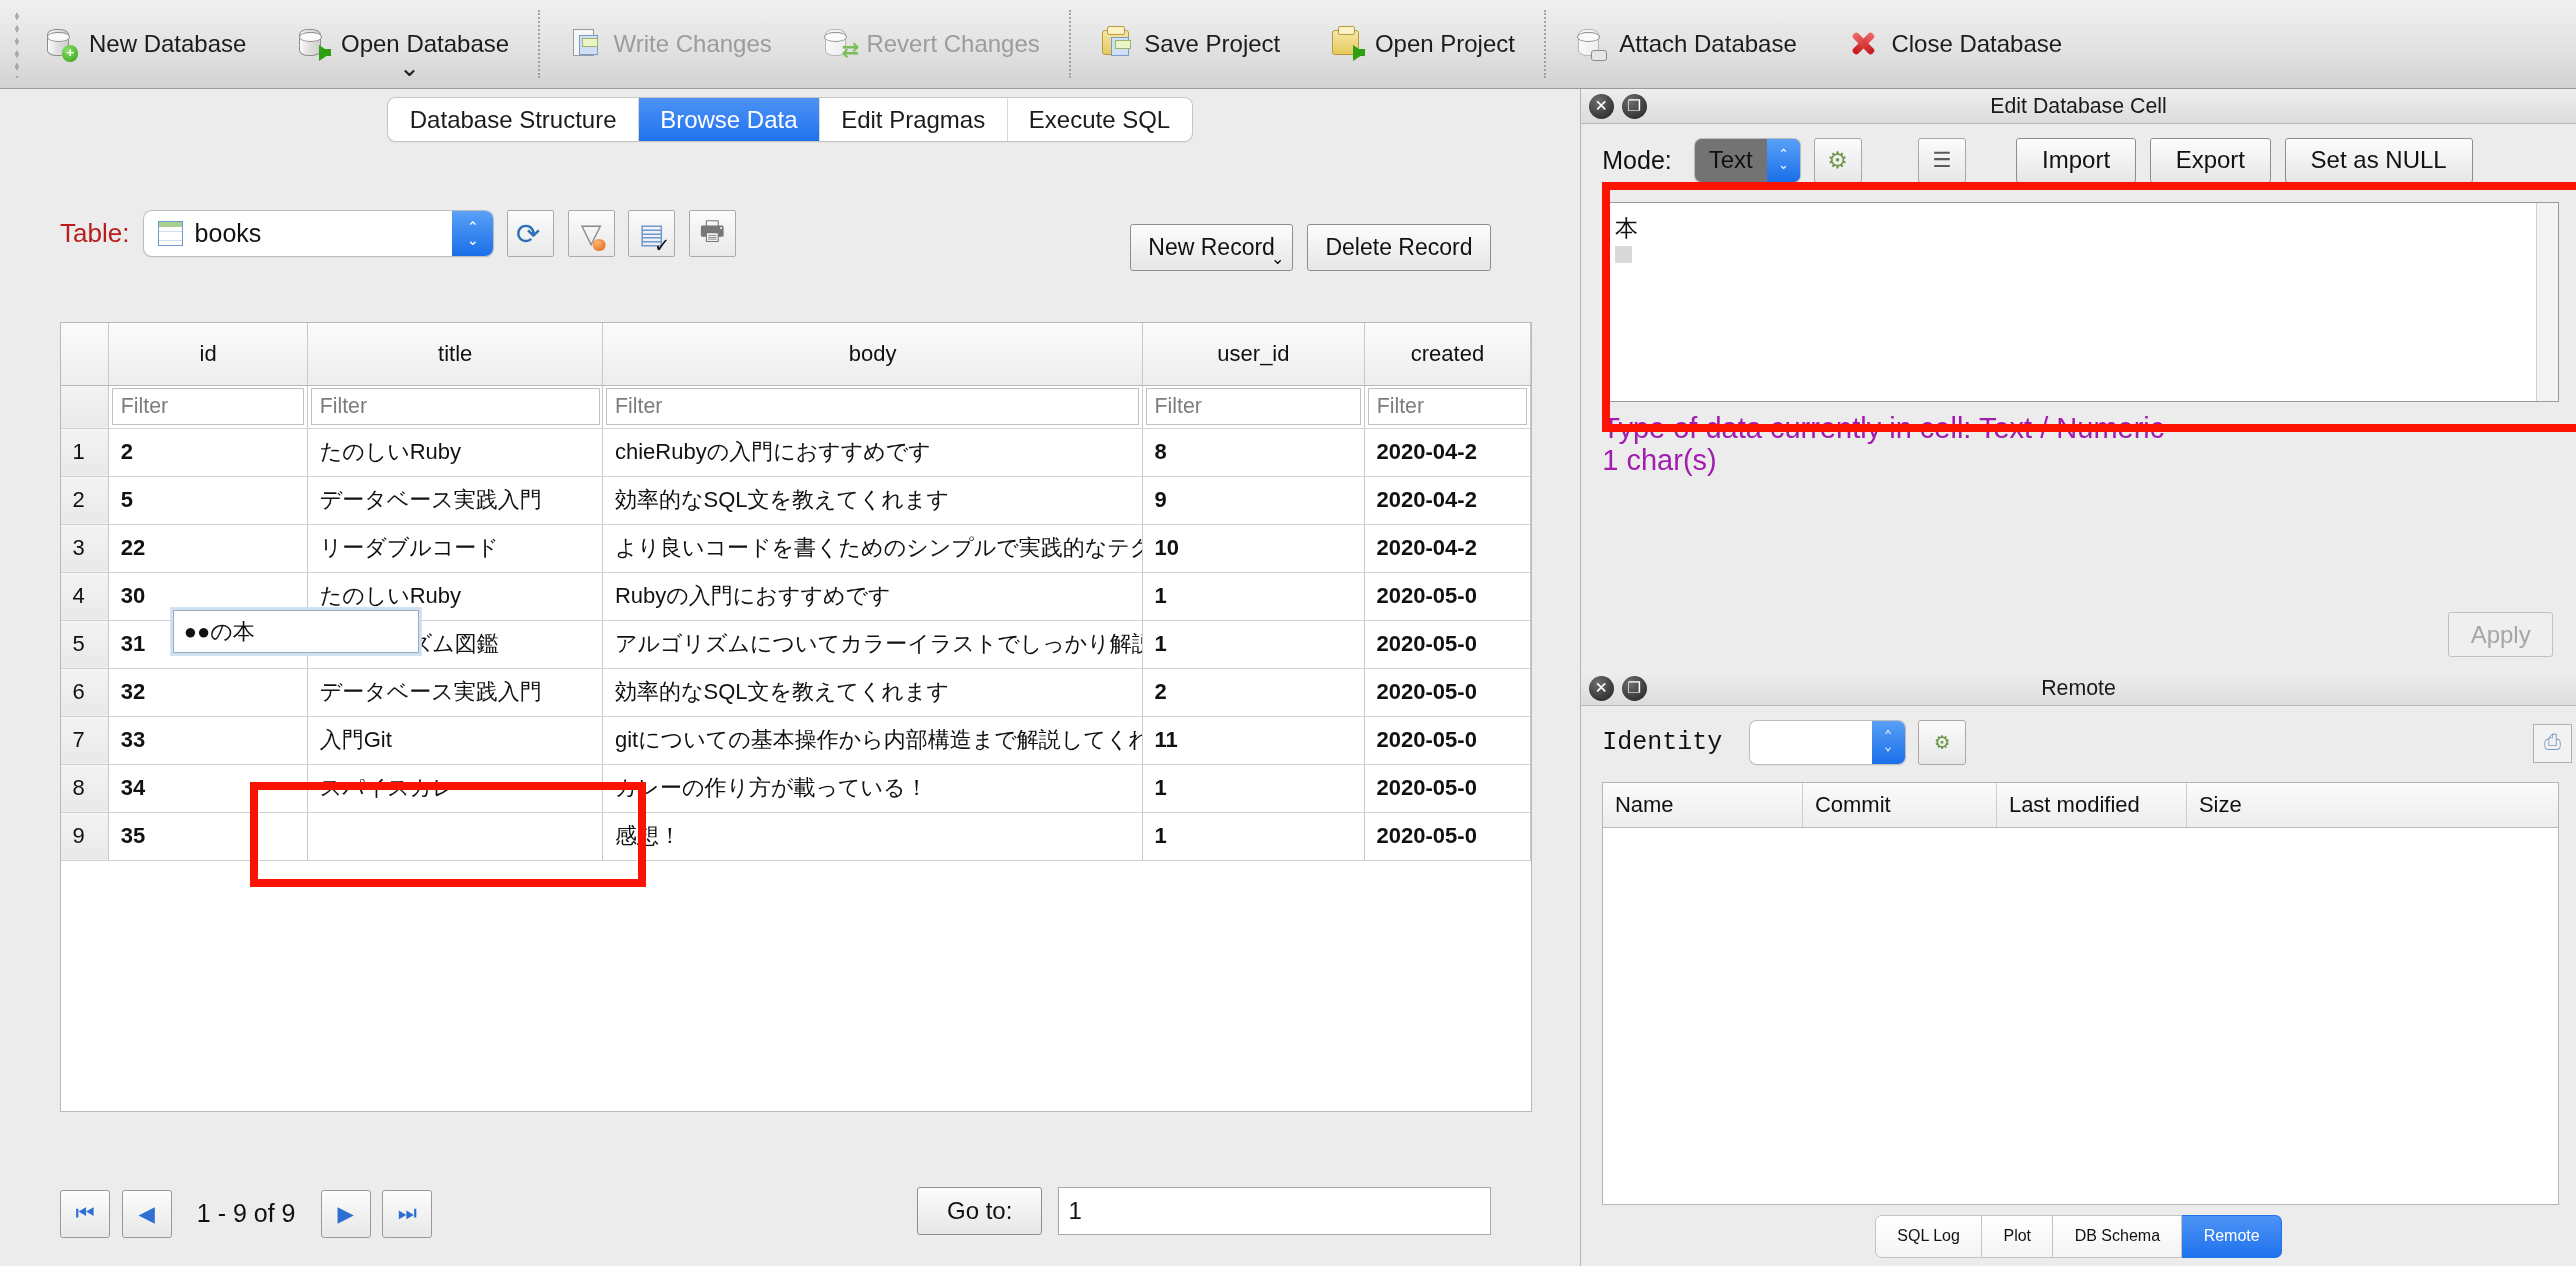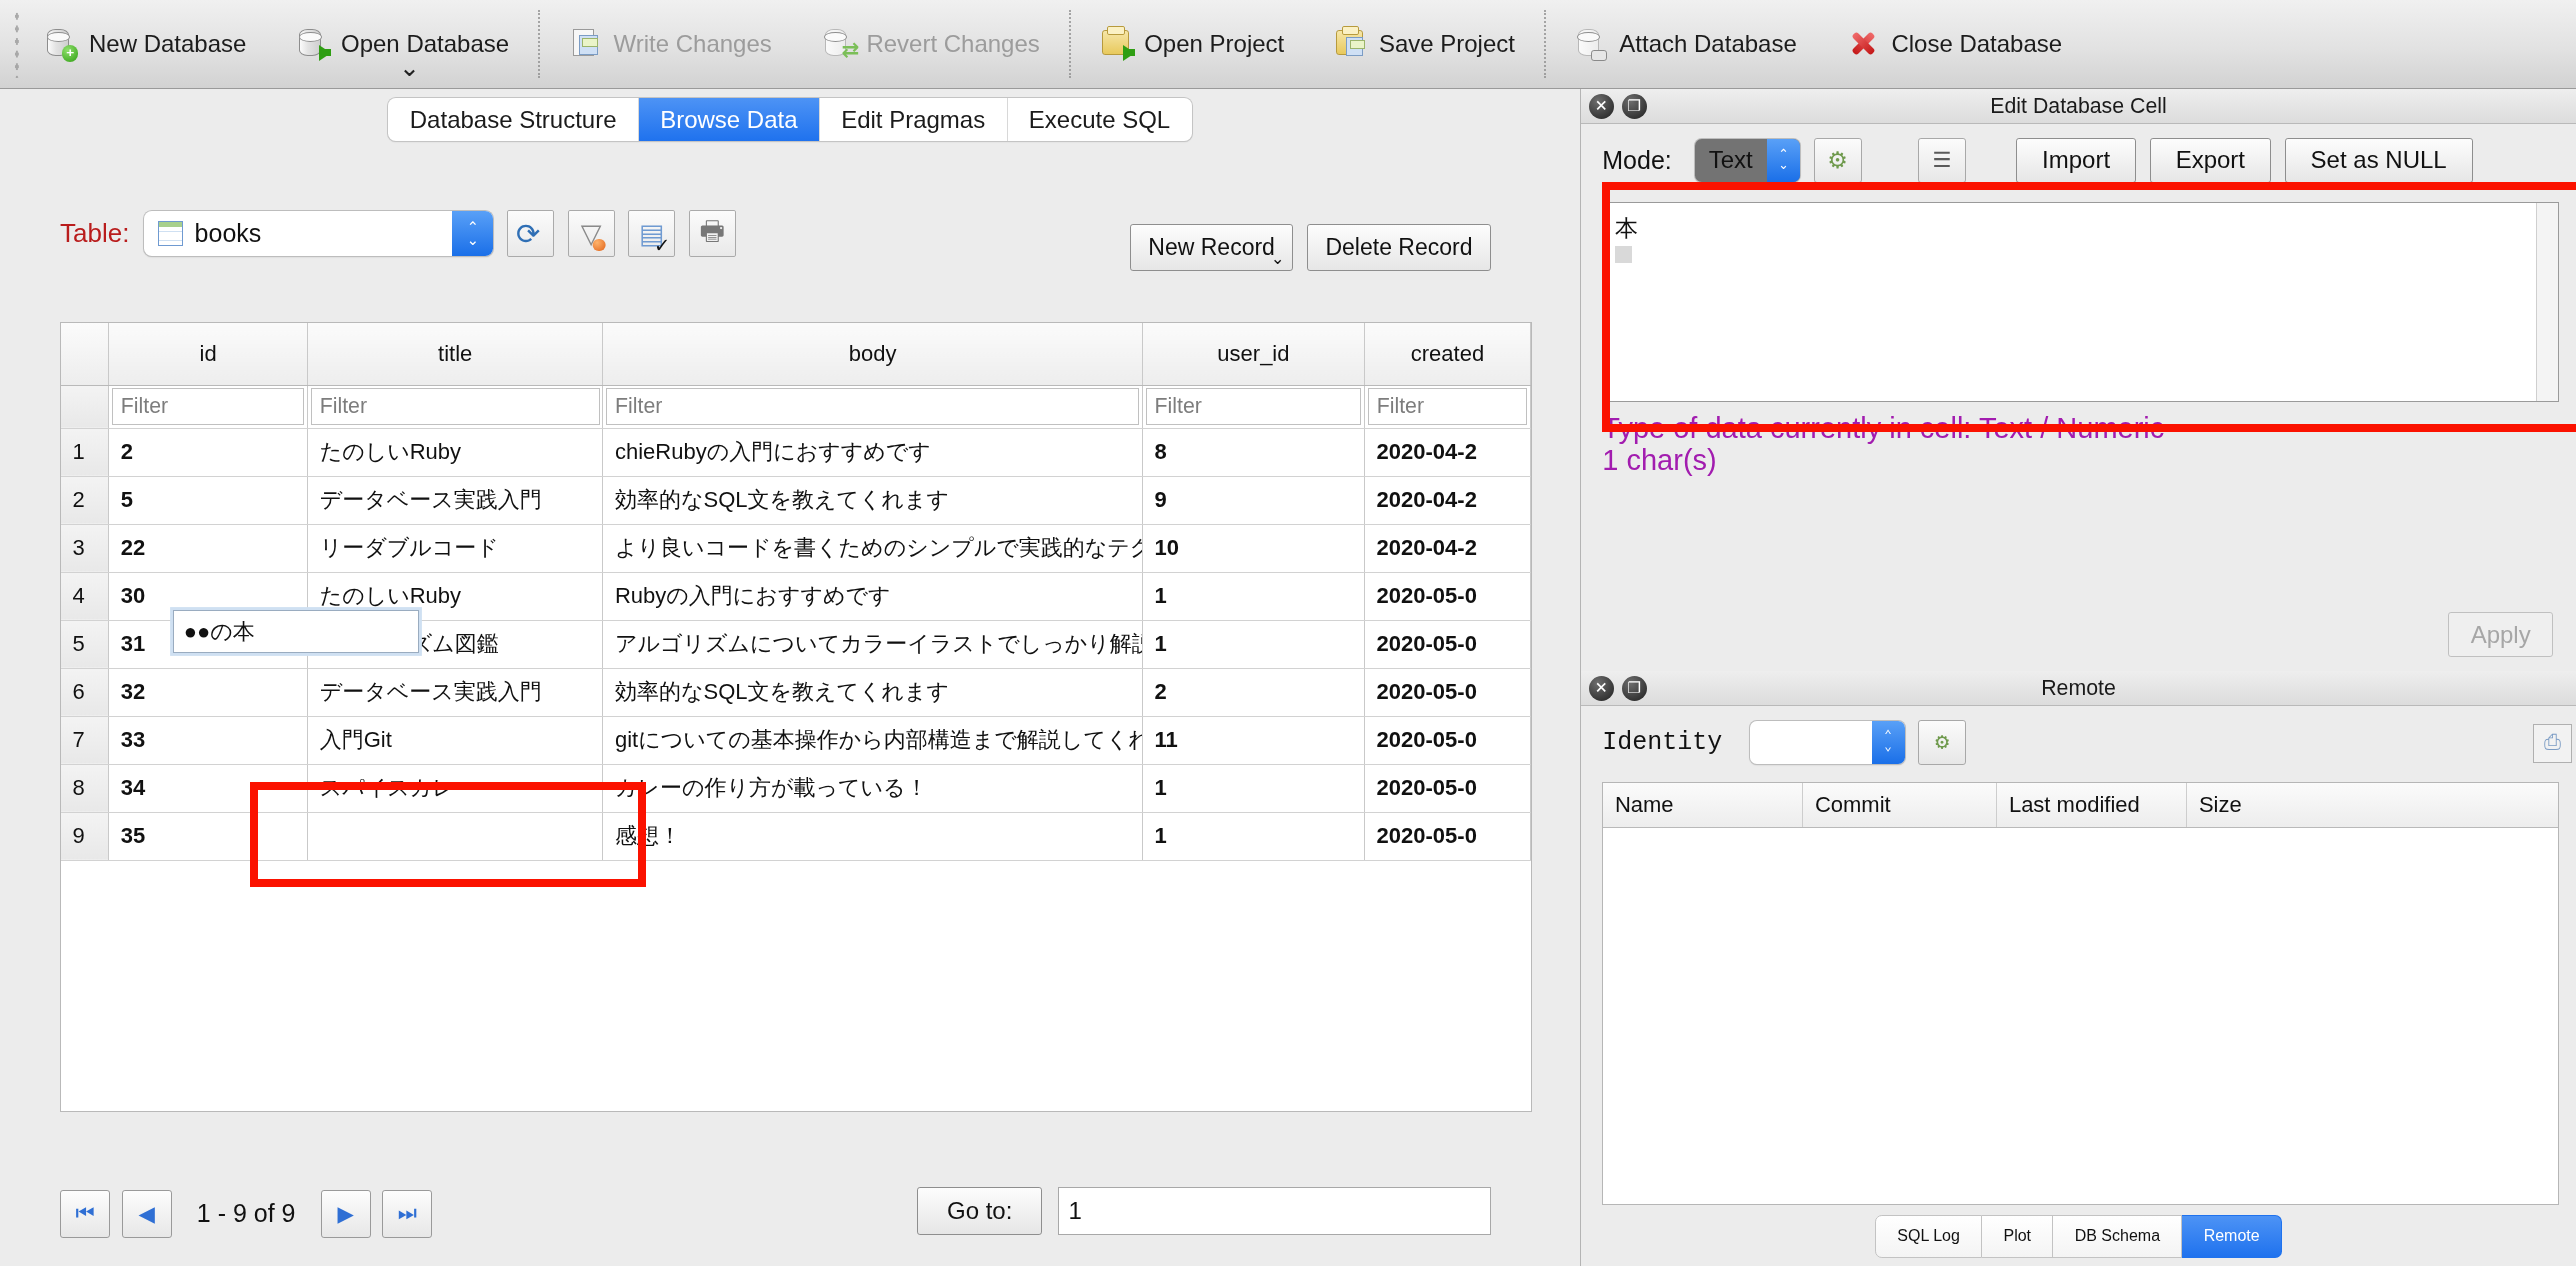--- a/index.html
+++ b/index.html
@@ -352,33 +352,33 @@
       <span>Revert Changes</span>
     </div>
 
     <div class="tb-sep"></div>
 
     <div class="tb-btn">
       <span class="tb-ico">
         <span class="ico-box">
             <span class="tip"></span>
           </span>
-          <span class="arrow-green"></span>
-      </span>
-      <span>Open Project</span>
+          <span class="ico-floppy" style="left:11.6px;top:9.7px;width:17.5px;height:18.4px;"></span>
+      </span>
+      <span>Save Project</span>
     </div>
 
     <div class="tb-btn">
       <span class="tb-ico">
         <span class="ico-box">
             <span class="tip"></span>
           </span>
-          <span class="ico-floppy" style="left:11.6px;top:9.7px;width:17.5px;height:18.4px;"></span>
-      </span>
-      <span>Save Project</span>
+          <span class="arrow-green"></span>
+      </span>
+      <span>Open Project</span>
     </div>
 
     <div class="tb-sep"></div>
 
     <div class="tb-btn">
       <span class="tb-ico ico-db dim">
         <span class="cyl"></span>
         <span style="position:absolute;right:1px;bottom:0;width:15.5px;height:10.7px;border:1.9px solid #8a8a8a;border-radius:2.9px;background:#e6e6e6;"></span>
       </span>
       <span>Attach Database</span>

